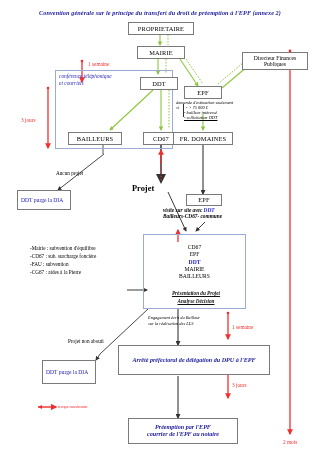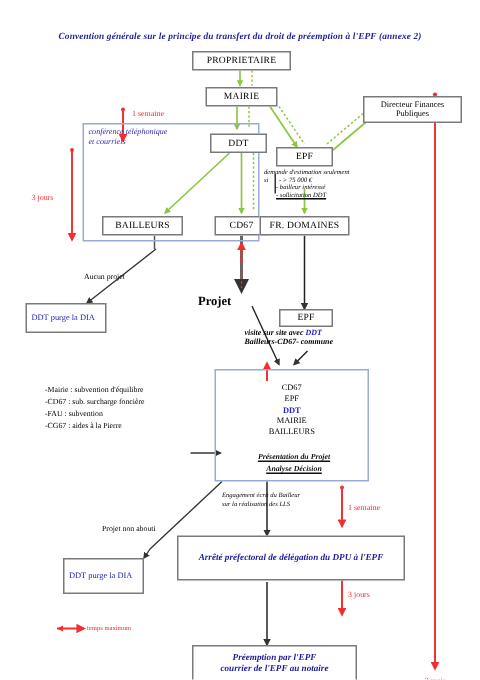--- a/index.html
+++ b/index.html
@@ -1,21 +1,21 @@
 <!DOCTYPE html>
 <html><head>
 <meta charset="utf-8">
 <style>
   html,body{margin:0;padding:0;background:#ffffff;}
   body{
     width:320px;height:453px;position:relative;overflow:hidden;
     font-family:"Liberation Serif", serif;
     color:#000;
   }
-  .stage{position:absolute;left:0;top:16px;width:320px;height:365px;}
+  .stage{position:absolute;left:0;top:4px;width:320px;height:365px;}
   svg.wires{position:absolute;left:0;top:0;width:320px;height:453px;pointer-events:none;}
 
   .title{
     position:absolute;left:0;top:5px;width:320px;text-align:center;
     font-size:6.2px;font-weight:bold;font-style:italic;color:#1b1b9e;
     letter-spacing:.1px;
   }
 
   .box{
     position:absolute;box-sizing:border-box;

